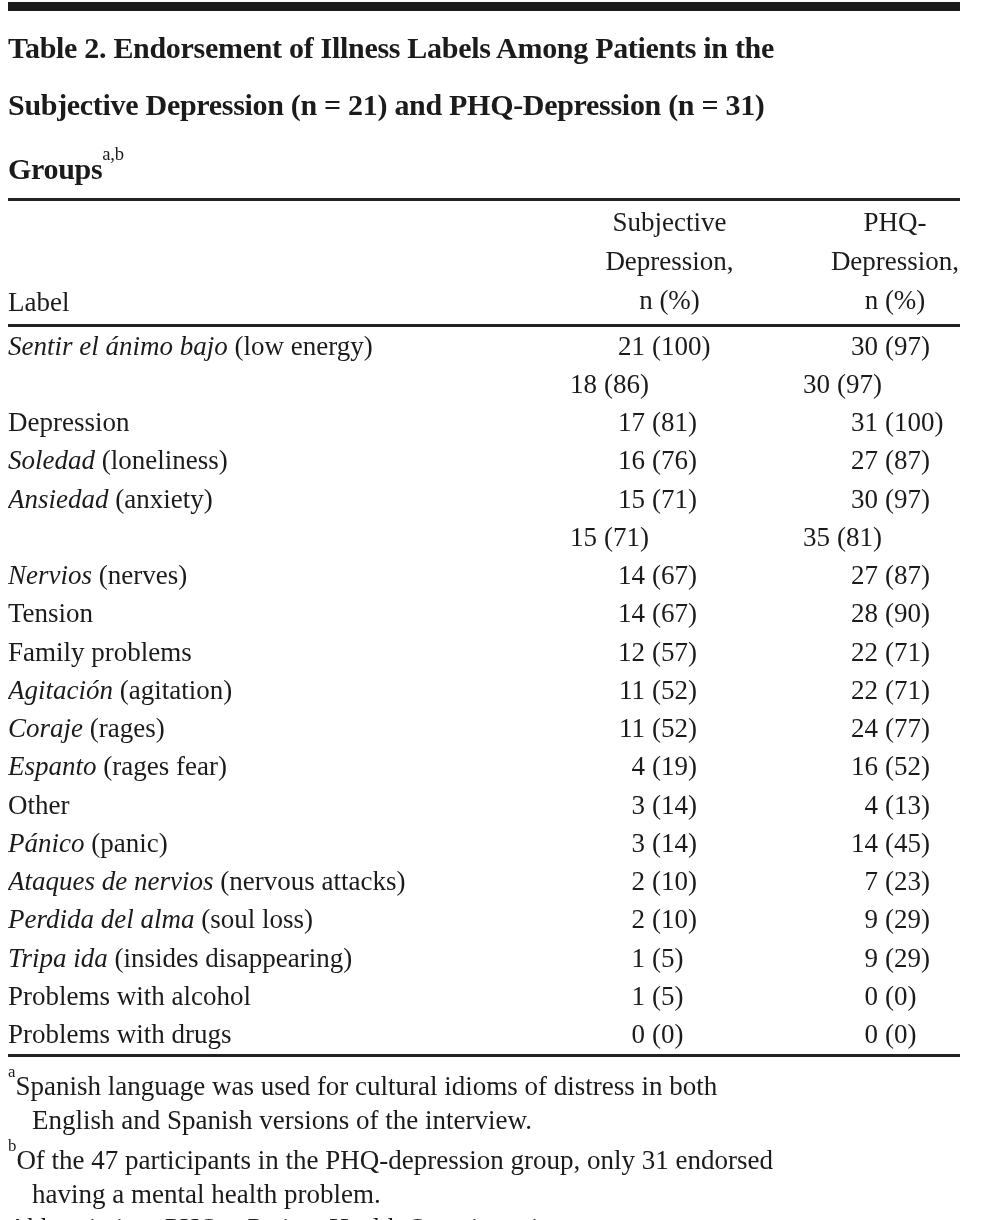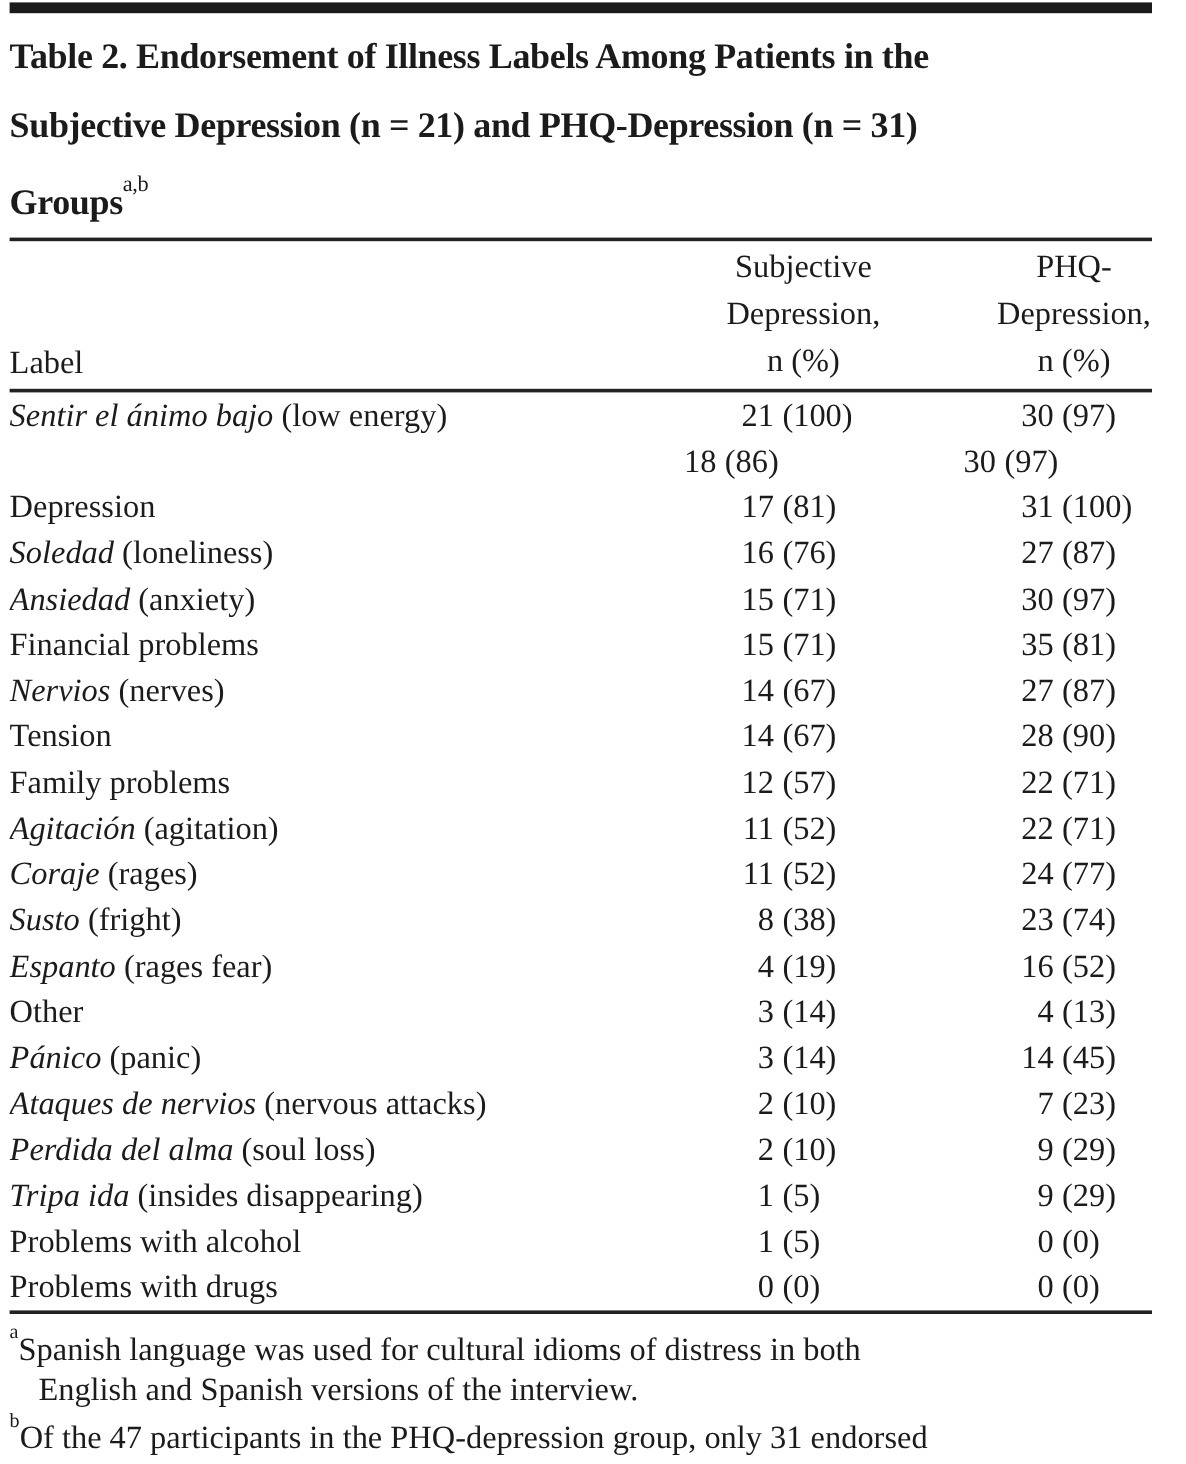--- a/index.html
+++ b/index.html
@@ -151,21 +151,20 @@
     </div>
       <div class="grid trow">
       <div class="c-label"><span class="it">Ansiedad</span><span> (anxiety)</span></div>
       <div class="c-n">15</div>
       <div class="c-p">(71)</div>
       <div></div>
       <div class="c-n">30</div>
       <div class="c-p">(97)</div>
     </div>
       <div class="grid trow">
-      <div class="c-label"><span class="it"></span><span>Financial problems</span></div>
       <div class="c-n">15</div>
       <div class="c-p">(71)</div>
       <div></div>
       <div class="c-n">35</div>
       <div class="c-p">(81)</div>
     </div>
       <div class="grid trow">
       <div class="c-label"><span class="it">Nervios</span><span> (nerves)</span></div>
       <div class="c-n">14</div>
       <div class="c-p">(67)</div>
@@ -197,28 +196,20 @@
       <div class="c-n">22</div>
       <div class="c-p">(71)</div>
     </div>
       <div class="grid trow">
       <div class="c-label"><span class="it">Coraje</span><span> (rages)</span></div>
       <div class="c-n">11</div>
       <div class="c-p">(52)</div>
       <div></div>
       <div class="c-n">24</div>
       <div class="c-p">(77)</div>
-    </div>
-      <div class="grid trow">
-      <div class="c-label"><span class="it">Susto</span><span> (fright)</span></div>
-      <div class="c-n">8</div>
-      <div class="c-p">(38)</div>
-      <div></div>
-      <div class="c-n">23</div>
-      <div class="c-p">(74)</div>
     </div>
       <div class="grid trow">
       <div class="c-label"><span class="it">Espanto</span><span> (rages fear)</span></div>
       <div class="c-n">4</div>
       <div class="c-p">(19)</div>
       <div></div>
       <div class="c-n">16</div>
       <div class="c-p">(52)</div>
     </div>
       <div class="grid trow">

